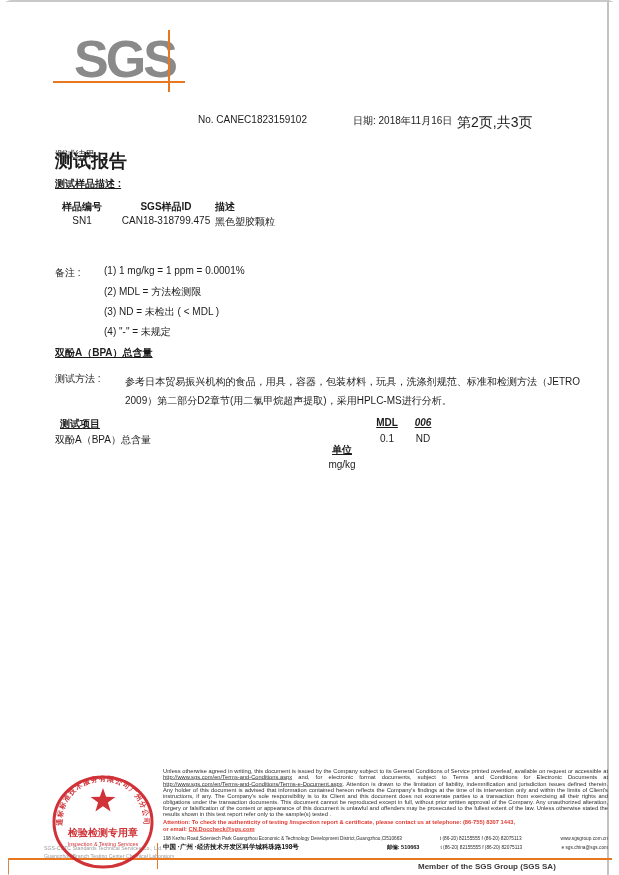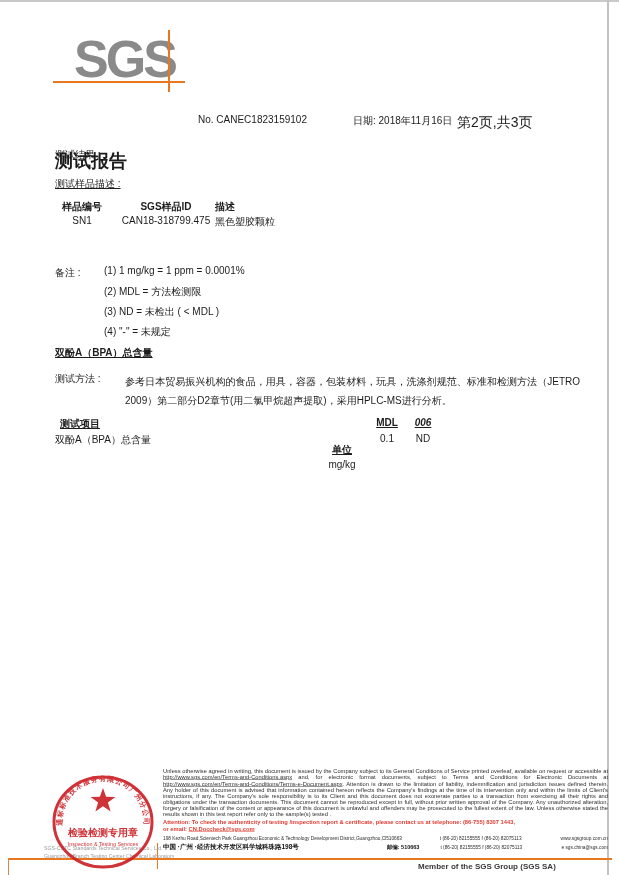--- a/index.html
+++ b/index.html
@@ -1,19 +1,20 @@
 <!DOCTYPE html>
 <html><head>
 <meta charset="utf-8">
 <style>
   html,body { margin:0; padding:0; background:#fff; }
   .page {
     position:relative; width:619px; height:875px; background:#ffffff;
     font-family:"Liberation Sans","DejaVu Sans",sans-serif; color:#1c1c1c;
     overflow:hidden;
+    border-radius:12px;
   }
   .edge-top { position:absolute; left:0; top:0; width:619px; height:2px; background:#c9c9c9; }
   .edge-right { position:absolute; left:607px; top:0; width:2px; height:875px; background:#c2c2c2; }
 
   
   .logo-text {
     position:absolute; left:74px; top:33px; font-size:52px; font-weight:bold;
     color:#8a8a8a; letter-spacing:-3px; line-height:1;
   }
   .logo-hline { position:absolute; left:53px; top:81px; width:132px; height:2px; background:#e87720; }
@@ -21,21 +22,21 @@
 
   
   .report-title { position:absolute; left:55px; top:110px; font-size:18px; font-weight:bold;margin-top:39px; }
   .report-no   { position:absolute; left:198px; top:114px; font-size:10px; }
   .report-date { position:absolute; left:353px; top:114px; font-size:10px; }
   .report-page { position:absolute; left:457px; top:114px; font-size:14px; }
 
   
   .t10 { font-size:10px; }
   .results-label { position:absolute; left:55px; top:148px; }
-  .sample-title  { position:absolute; left:55px; top:177px; text-decoration:underline; }
+  .sample-title  { position:absolute; left:55px; top:177px; text-decoration:underline;font-weight:bold; }
 
   .st-h { position:absolute; top:200px; font-weight:bold; }
   .st-r { position:absolute; top:215px; }
   .c-center { transform:translateX(-50%); white-space:nowrap; }
   .st-col1 { left:82px; }  .st-col2 { left:166px; } .st-col3 { left:215px; }
 
   .notes-label { position:absolute; left:55px; top:246px;margin-top:20px; }
   .notes { position:absolute; left:104px; top:265px; }
   .notes div { height:20px; }
 

